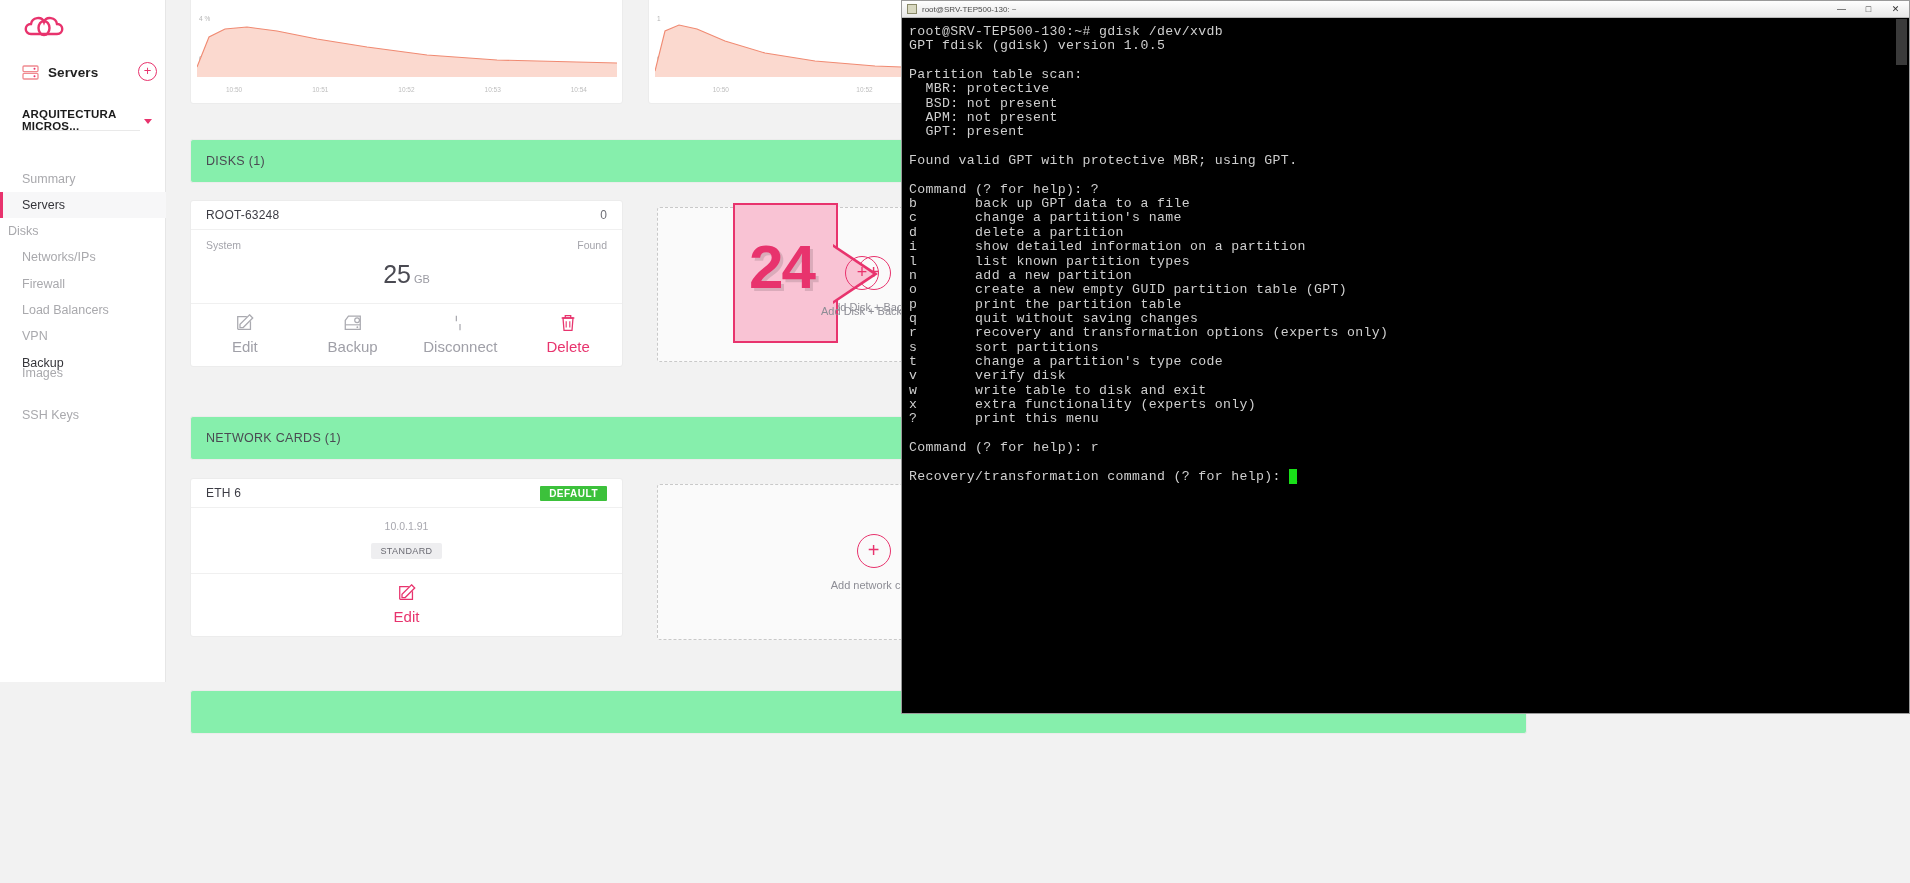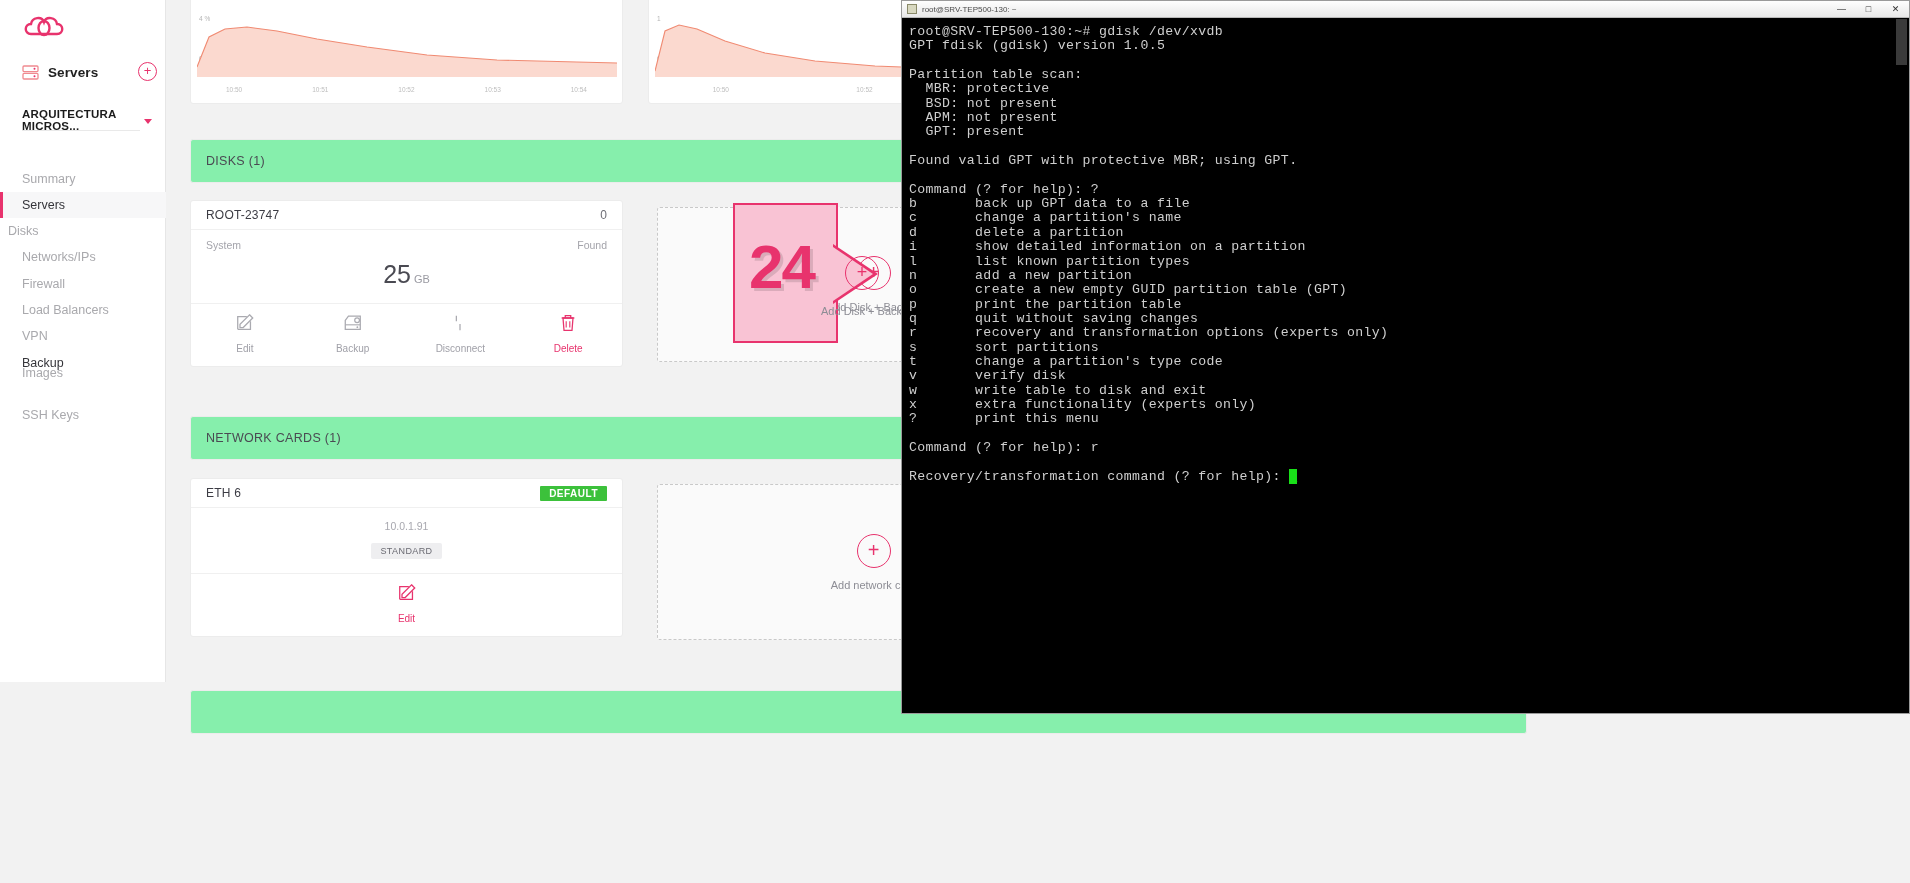--- a/index.html
+++ b/index.html
@@ -81,21 +81,21 @@
   }
   .card-title { font-size:12px; color:#3c3c44; letter-spacing:.2px; }
   .card-count { font-size:12px; color:#6e6e76; }
   .meta-row { display:flex; justify-content:space-between; padding:9px 15px 0; font-size:10.5px; color:#a4a4ab; }
   .size-row { text-align:center; padding:9px 0 14px; }
   .size-num { font-size:25px; color:#4a4a52; font-weight:300; }
   .size-unit { font-size:11px; color:#9a9aa2; margin-left:3px; }
   .actions-row { display:flex; border-top:1px solid #f0f0f0; }
   .action { flex:1; text-align:center; padding:9px 0 10px; cursor:pointer; }
   .action .ico { display:block; height:22px; margin-bottom:3px; }
-  .action .lbl { font-size:10px; color:#a0a0a8;text-align:right; }
+  .action .lbl { font-size:15px; color:#a0a0a8;text-align:right; }
   .action.danger .lbl { color:#e8336d;margin-top:12px; }
 
   .add-card {
     position:absolute; width:433px; border:1px dashed #c9c9c9; border-radius:3px;
     background:#fafafa; display:flex; flex-direction:column;
     align-items:center; justify-content:center; cursor:pointer;
   }
   .plus-circle {
     width:34px;height:34px;border-radius:50%;border:1.5px solid #e8336d;
     color:#e8336d;font-size:20px;line-height:31px;text-align:center;
@@ -249,21 +249,21 @@
       <span>10:54</span>
     </div>
 </div>
 
 <div class="panel-head" id="disks-head">
   <span>DISKS (1)</span>
 </div>
 
 <div class="item-card" id="disk-card" style="top:200px;">
   <div class="card-title-row">
-    <span class="card-title">ROOT-23747</span>
+    <span class="card-title">ROOT-63248</span>
     <span class="card-count">0</span>
   </div>
   <div class="meta-row">
     <span>System</span>
     <span>Found</span>
   </div>
   <div class="size-row">
     <span class="size-num">25</span><span class="size-unit">GB</span>
   </div>
   <div class="actions-row" id="disk-actions">

